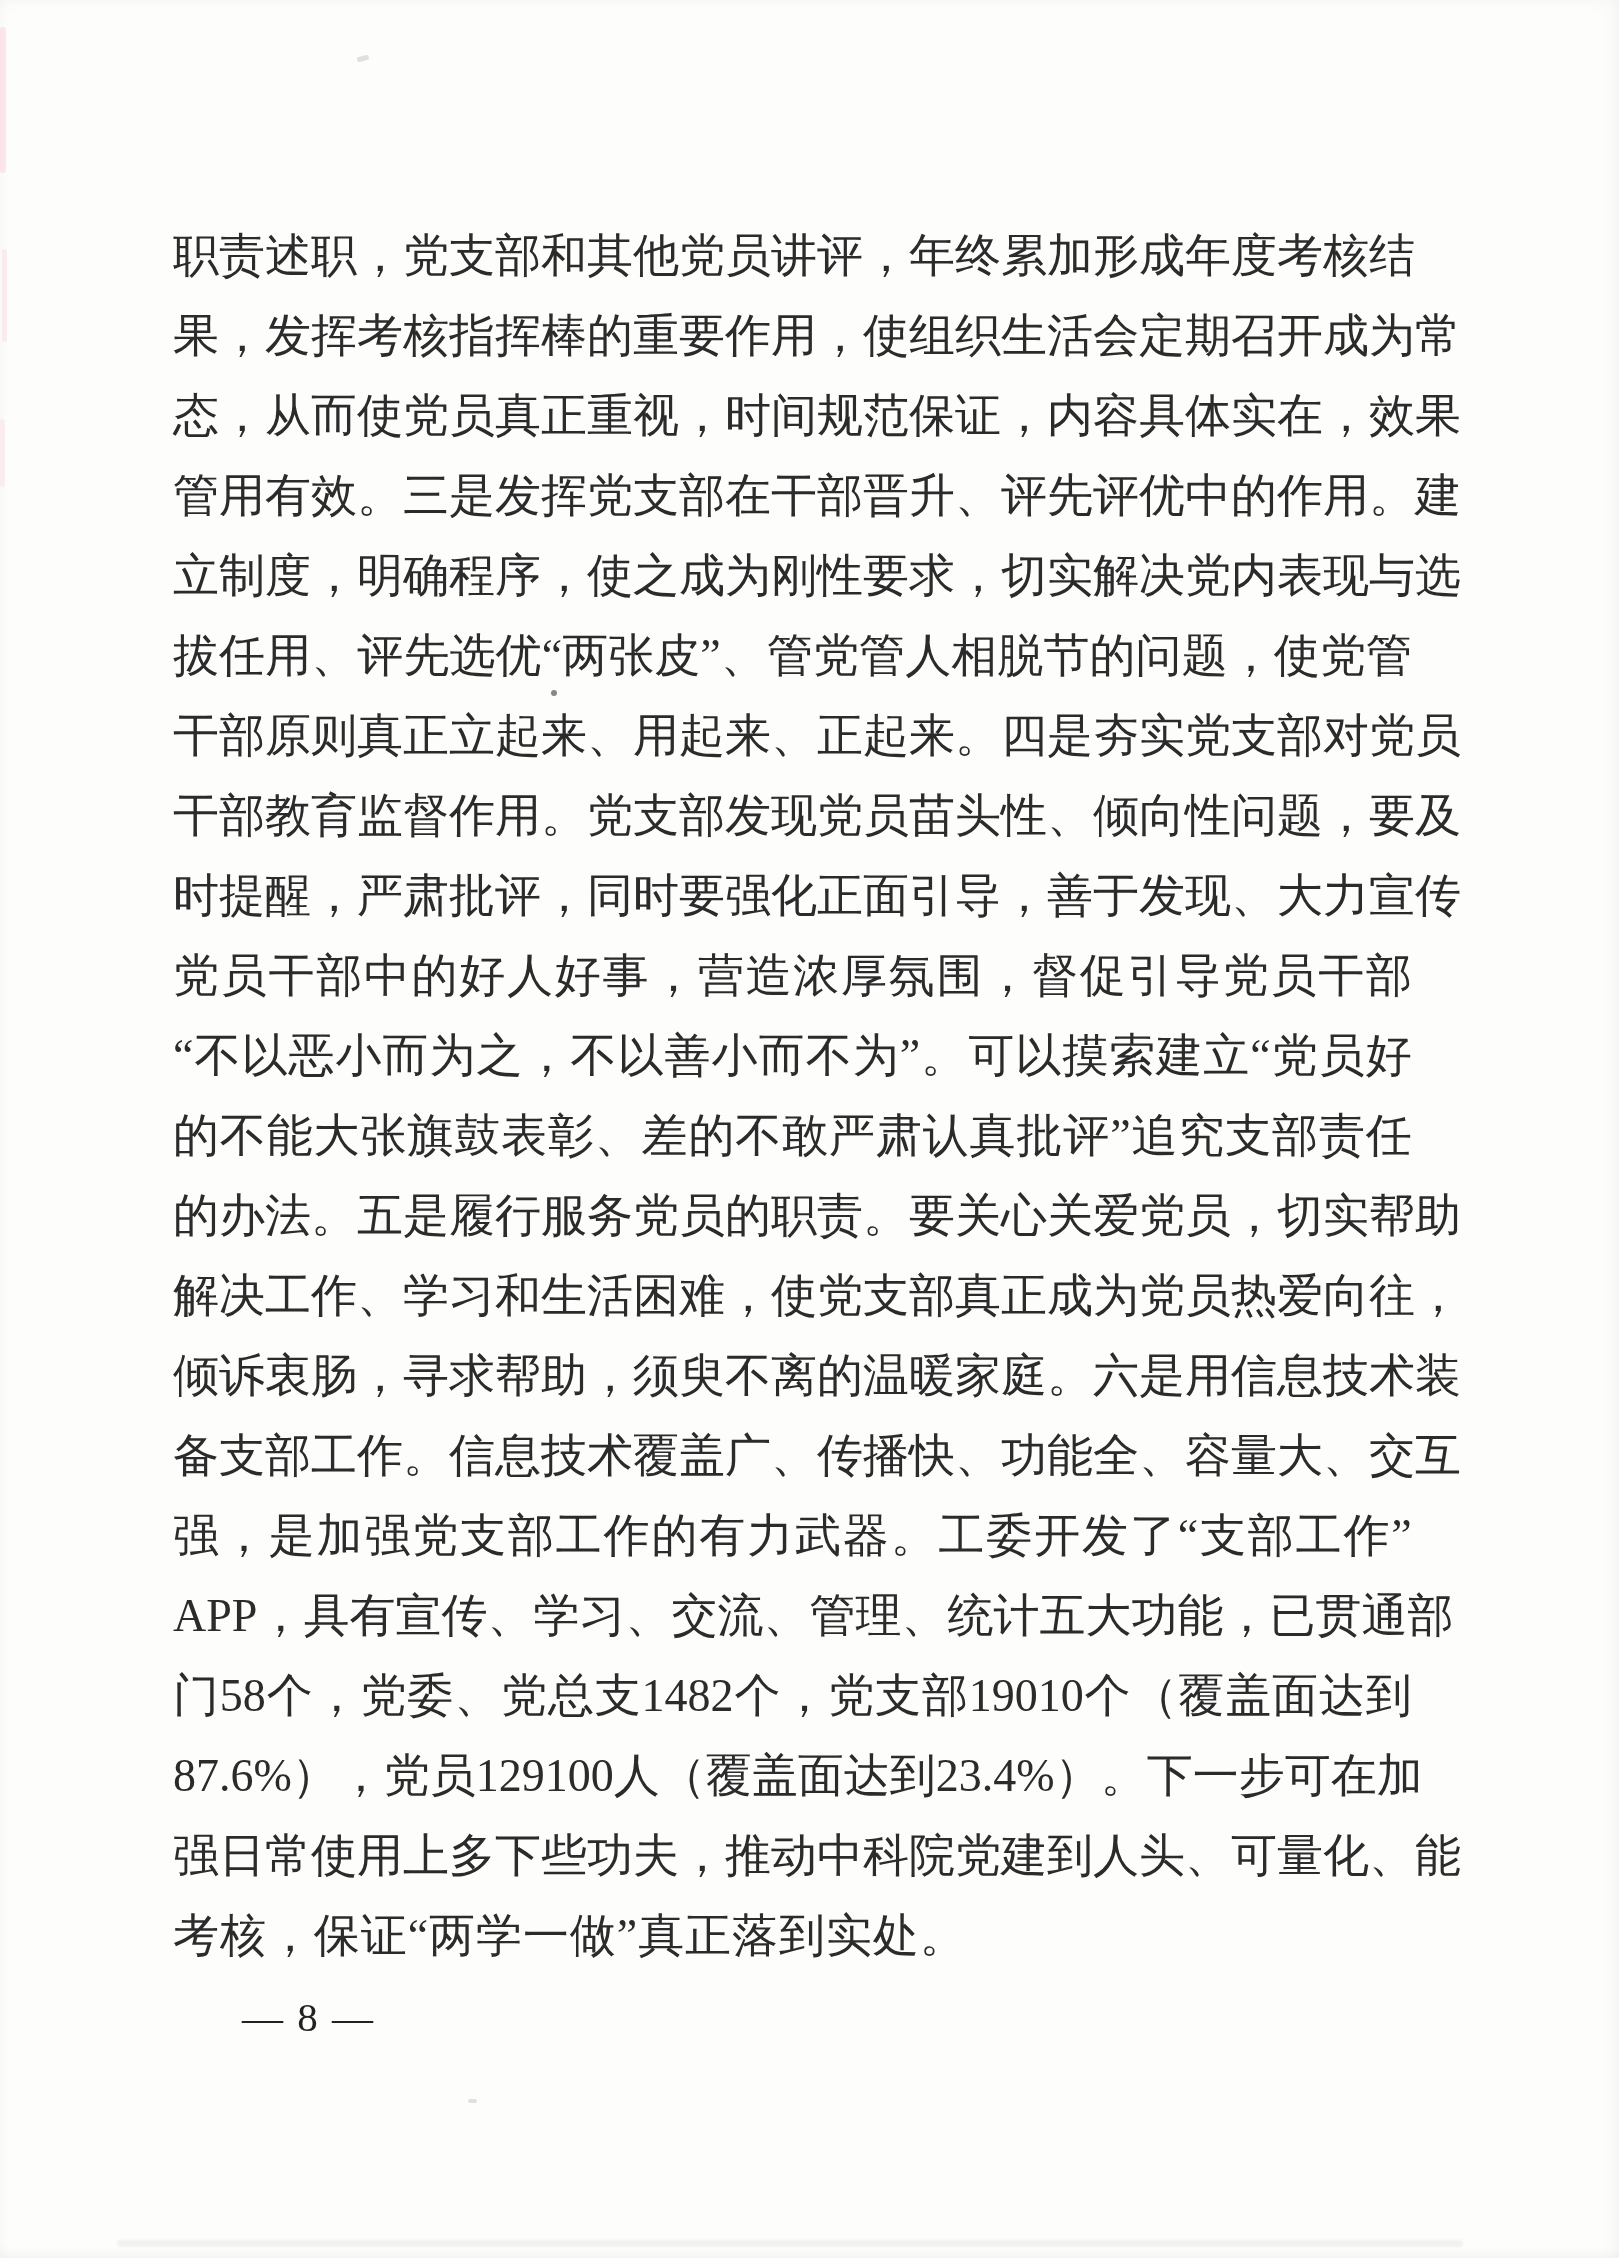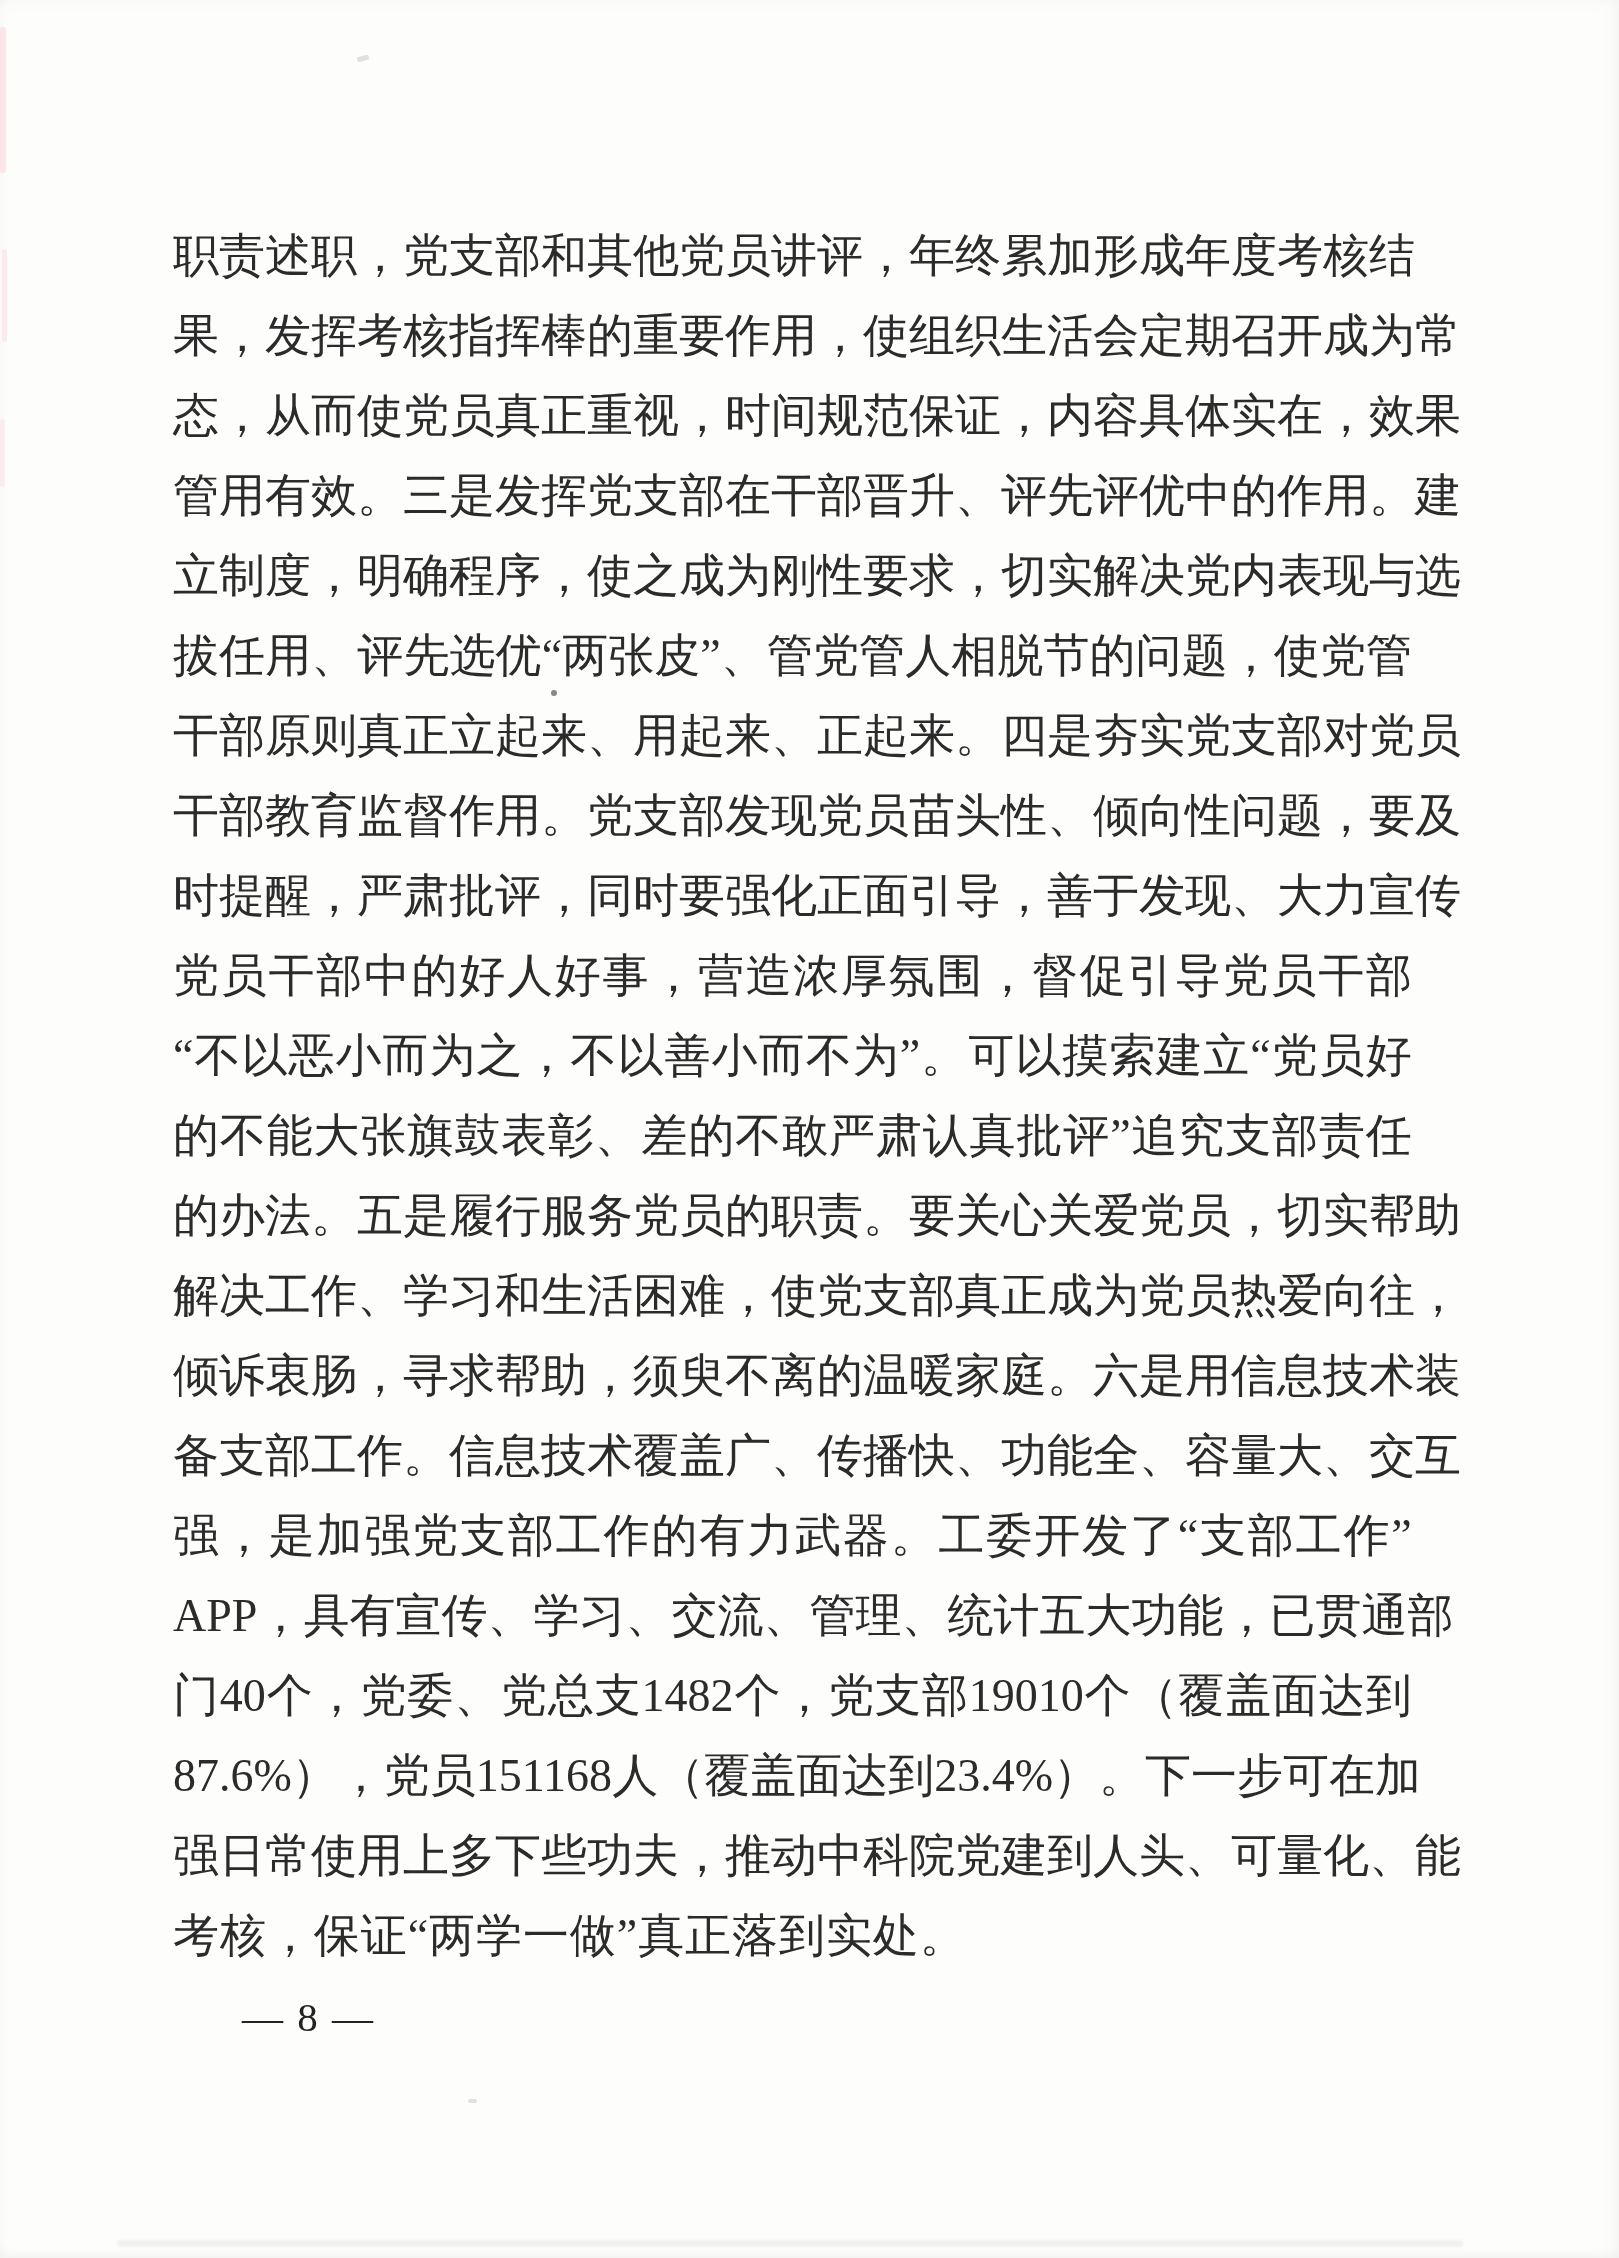--- a/index.html
+++ b/index.html
@@ -605,21 +605,21 @@
         <span>功</span>
         <span>能</span>
         <span>，</span>
         <span>已</span>
         <span>贯</span>
         <span>通</span>
         <span>部</span>
       </div>
     <div class="line justify">
         <span>门</span>
-        <span>40</span>
+        <span>58</span>
         <span>个</span>
         <span>，</span>
         <span>党</span>
         <span>委</span>
         <span>、</span>
         <span>党</span>
         <span>总</span>
         <span>支</span>
         <span>1482</span>
         <span>个</span>
@@ -635,21 +635,21 @@
         <span>面</span>
         <span>达</span>
         <span>到</span>
       </div>
     <div class="line justify">
         <span>87.6%</span>
         <span>）</span>
         <span>，</span>
         <span>党</span>
         <span>员</span>
-        <span>151168</span>
+        <span>129100</span>
         <span>人</span>
         <span>（</span>
         <span>覆</span>
         <span>盖</span>
         <span>面</span>
         <span>达</span>
         <span>到</span>
         <span>23.4%</span>
         <span>）</span>
         <span>。</span>

